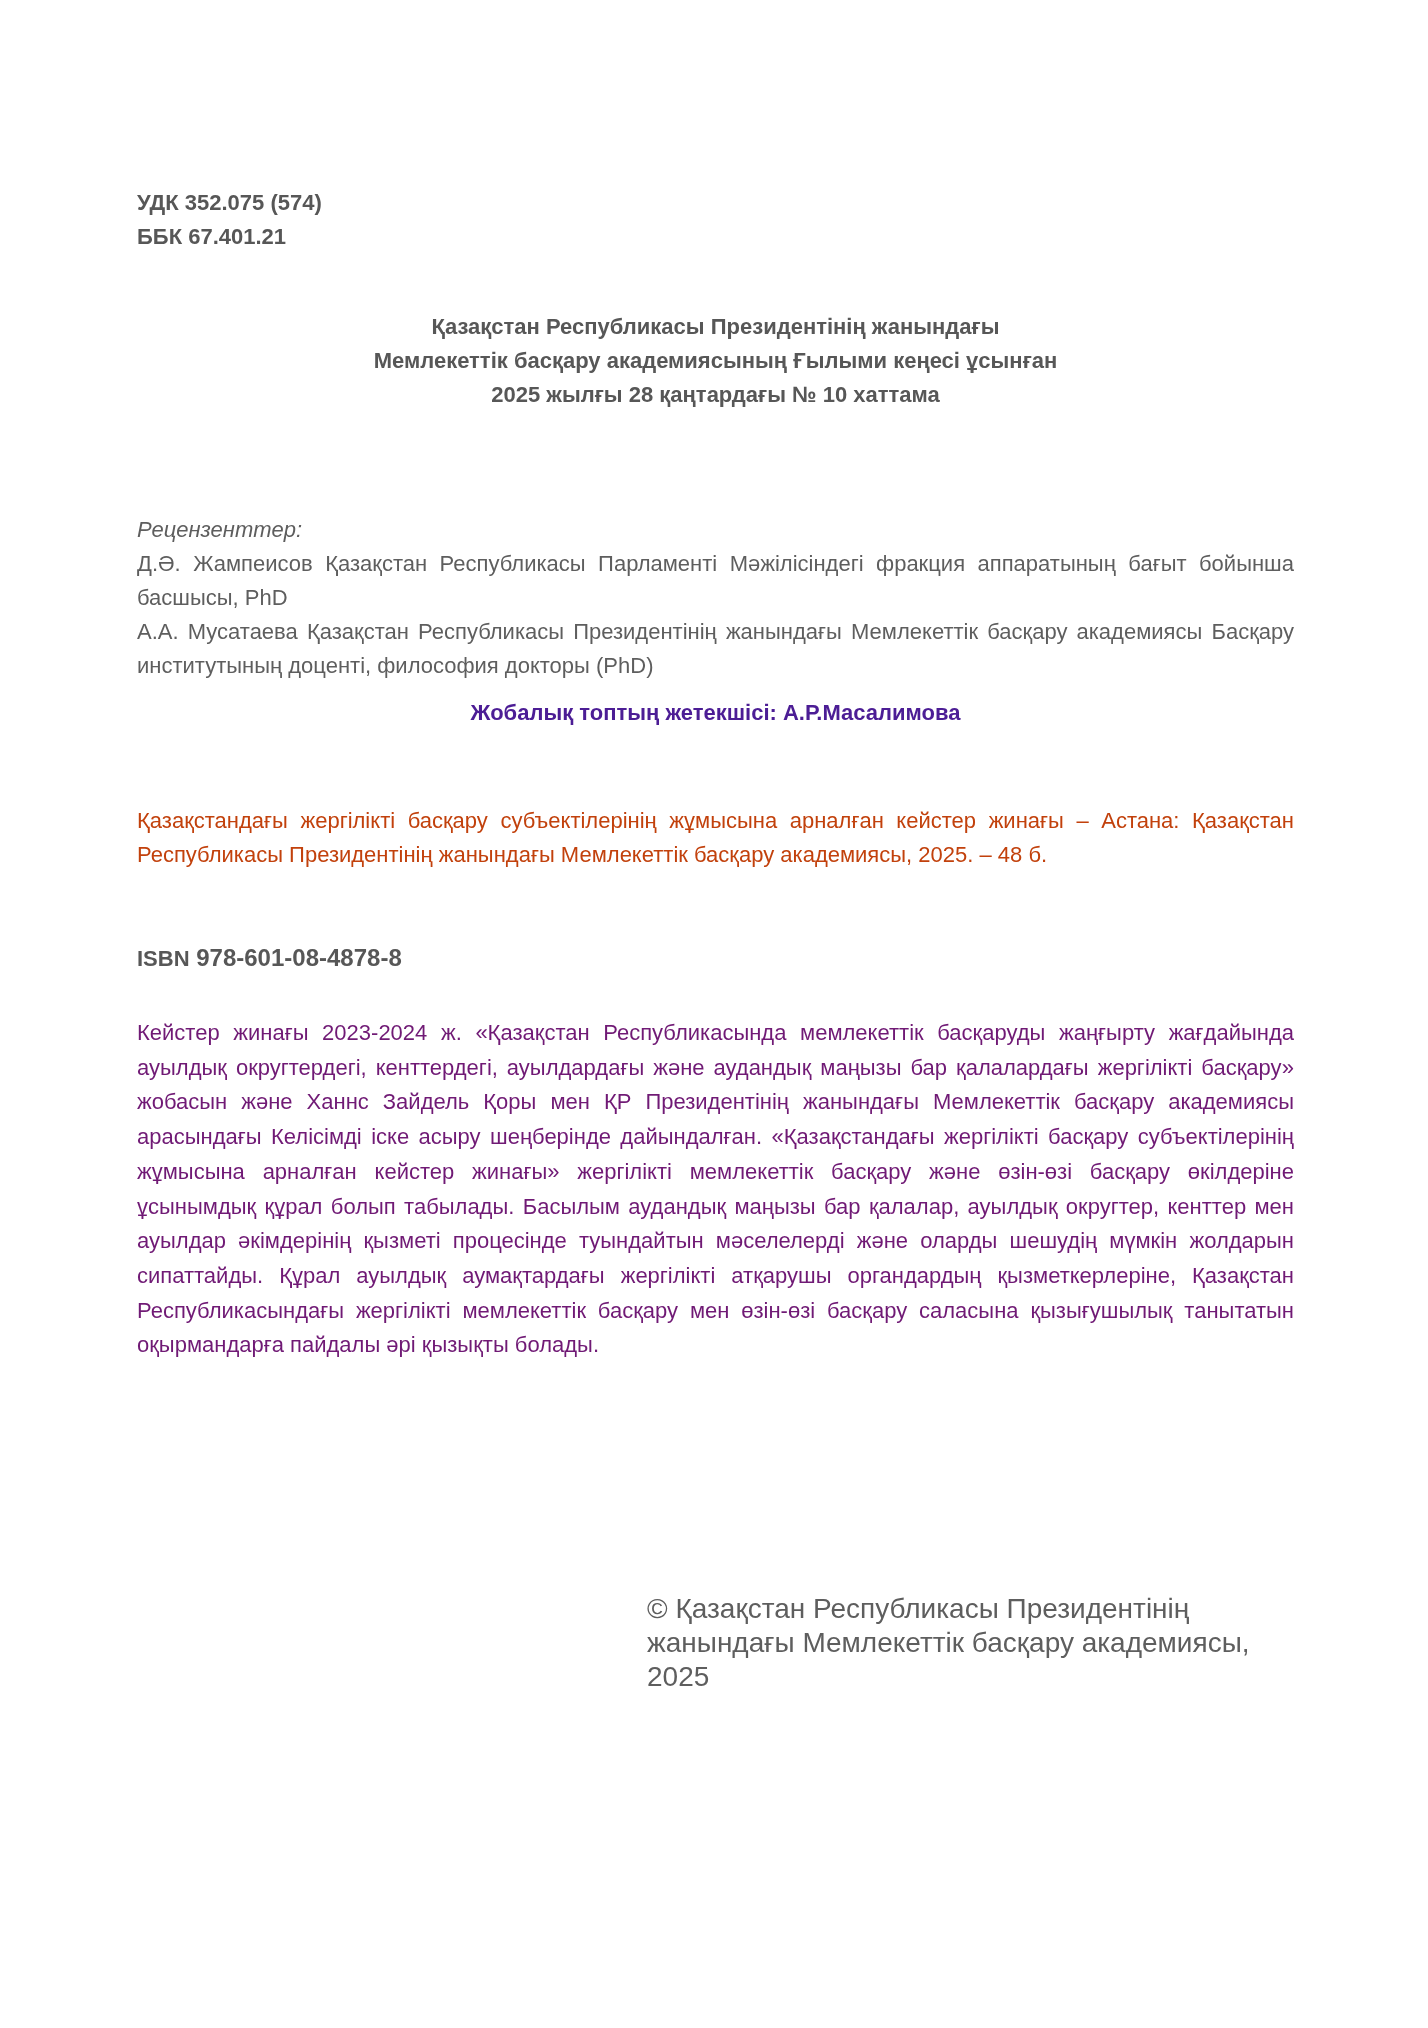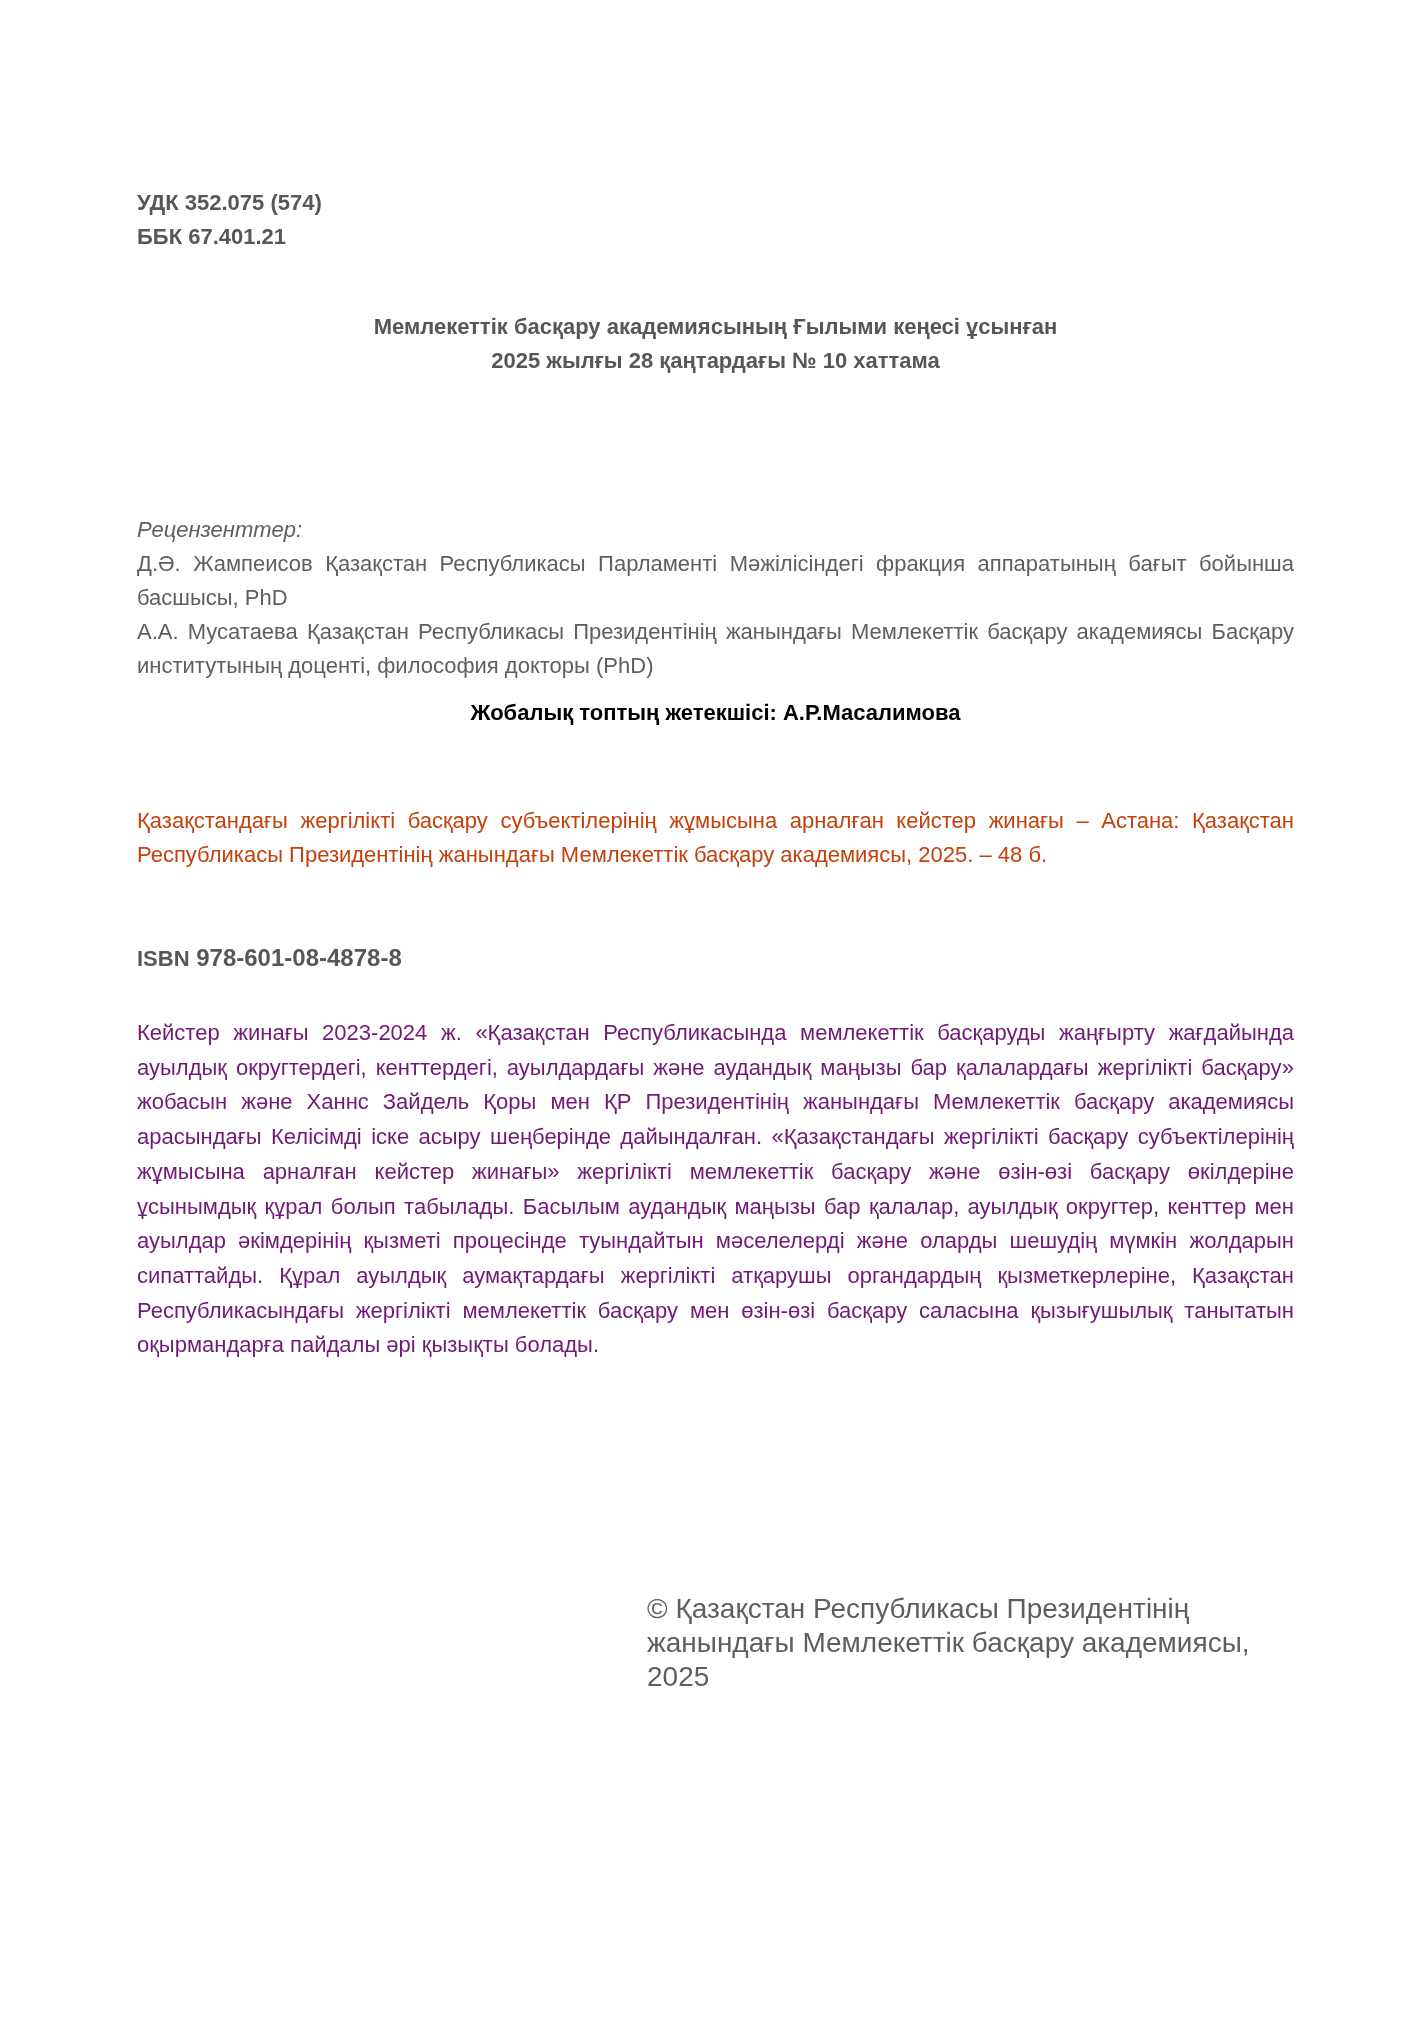--- a/index.html
+++ b/index.html
@@ -60,21 +60,21 @@
     }
     .project {
       position: absolute;
       left: 0;
       top: 696px;
       width: 1157px;
       text-align: center;
       font-weight: bold;
       font-size: 22px;
       line-height: 34px;
-      color: #000000;
+      color: #4c1d95;
     }
     .bib {
       position: absolute;
       left: 0;
       top: 804px;
       width: 1157px;
       font-size: 22px;
       line-height: 34px;
       text-align: justify;
       color: #c2410c;
@@ -119,20 +119,21 @@
 <body>
 
 <div class="page">
 
   <div class="classification">
     <span class="line">УДК 352.075 (574)</span>
     <span class="line">ББК 67.401.21</span>
   </div>
 
   <div class="approval">
+    <span class="line">Қазақстан Республикасы Президентінің жанындағы</span>
     <span class="line">Мемлекеттік басқару академиясының Ғылыми кеңесі ұсынған</span>
     <span class="line">2025 жылғы 28 қаңтардағы № 10 хаттама</span>
   </div>
 
   <div class="reviewers">
     <p class="label">Рецензенттер:</p>
     <p>Д.Ә. Жампеисов Қазақстан Республикасы Парламенті Мәжілісіндегі фракция аппаратының бағыт бойынша басшысы, PhD</p>
     <p>А.А. Мусатаева Қазақстан Республикасы Президентінің жанындағы Мемлекеттік басқару академиясы Басқару институтының доценті, философия докторы (PhD)</p>
   </div>
 

